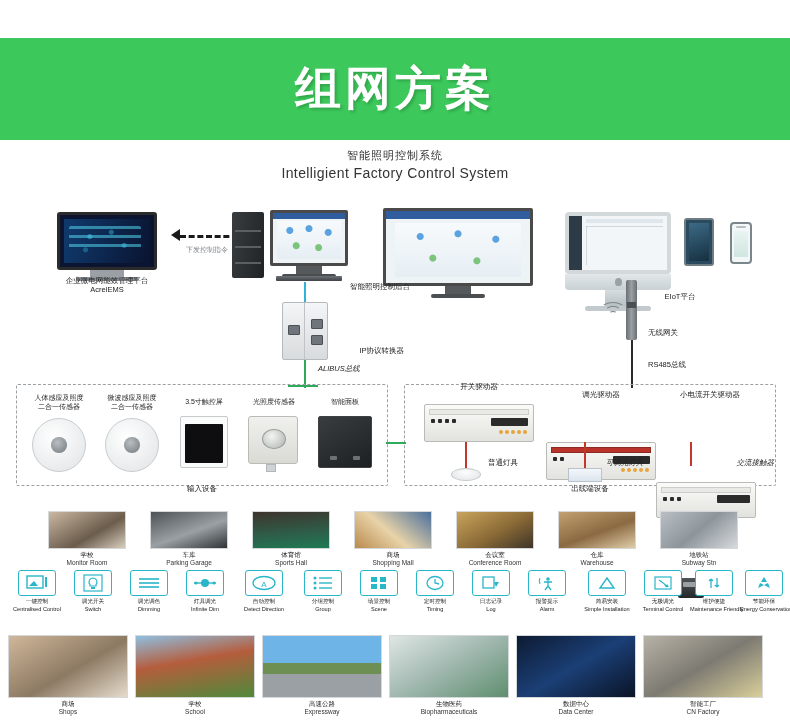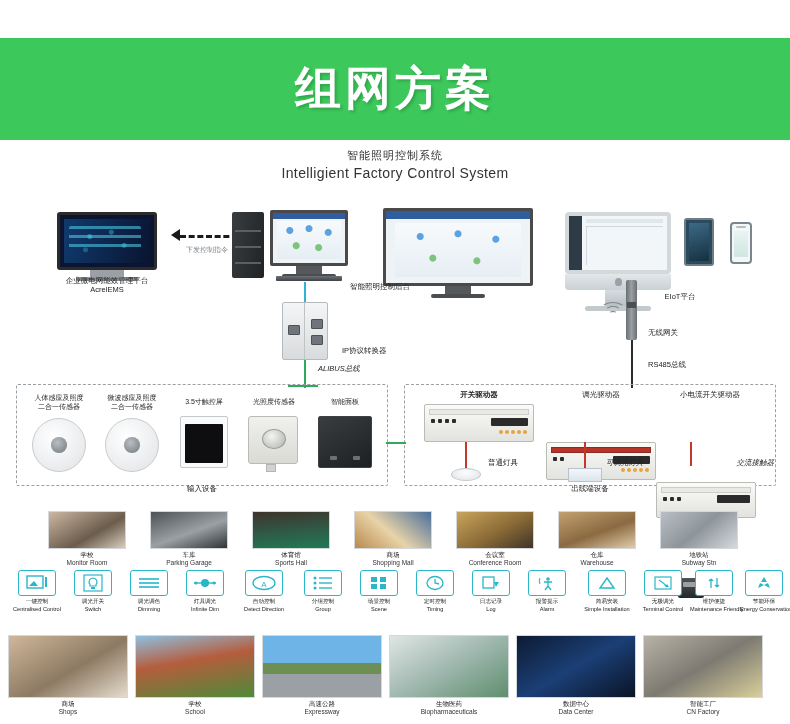--- a/index.html
+++ b/index.html
@@ -256,21 +256,21 @@
     </div>
 
     <div class="vline" style="left:304px; top:142px; height:20px;"></div>
 
     <div class="ipconv" style="left:282px; top:162px;">
       <div class="half" style="left:0;"></div>
       <div class="port" style="left:5px; top:22px;"></div>
       <div class="port" style="left:28px; top:16px;"></div>
       <div class="port" style="left:28px; top:32px;"></div>
     </div>
-    <div class="lbl" style="left:342px; top:206px; width:80px; text-align:left;">
+    <div class="lbl" style="left:324px; top:206px; width:80px; text-align:right;">
       <span>IP协议转换器</span>
     </div>
 
     <div class="vline green" style="left:304px; top:220px; height:28px;"></div>
     <div class="lbl" style="left:318px; top:224px; width:70px; text-align:left;font-style:italic;">
       <span>ALIBUS总线</span>
     </div>
 
     <div class="blkline" style="left:631px; top:170px; height:16px;"></div>
     <div class="gw" style="left:626px; top:140px; height:60px;">
@@ -342,21 +342,21 @@
         </div>
       <div class="lcd"></div>
       <div class="leds">
           <i></i>
           <i></i>
           <i></i>
           <i></i>
           <i></i>
         </div>
     </div>
-    <div class="lbl" style="left:434px; top:250px; width:90px;font-weight:bold;">
+    <div class="lbl" style="left:434px; top:242px; width:90px;">
       <span>开关驱动器</span>
     </div>
     <div class="redline" style="left:465px; top:302px; height:26px;"></div>
     <div class="lamp" style="left:451px; top:328px;"></div>
     <div class="lbl" style="left:488px; top:318px; width:60px; text-align:left;">
       <span>普通灯具</span>
     </div>
 
     <div class="actuator red" style="left:546px; top:264px; width:110px; height:38px;">
       <div class="strip"></div>

